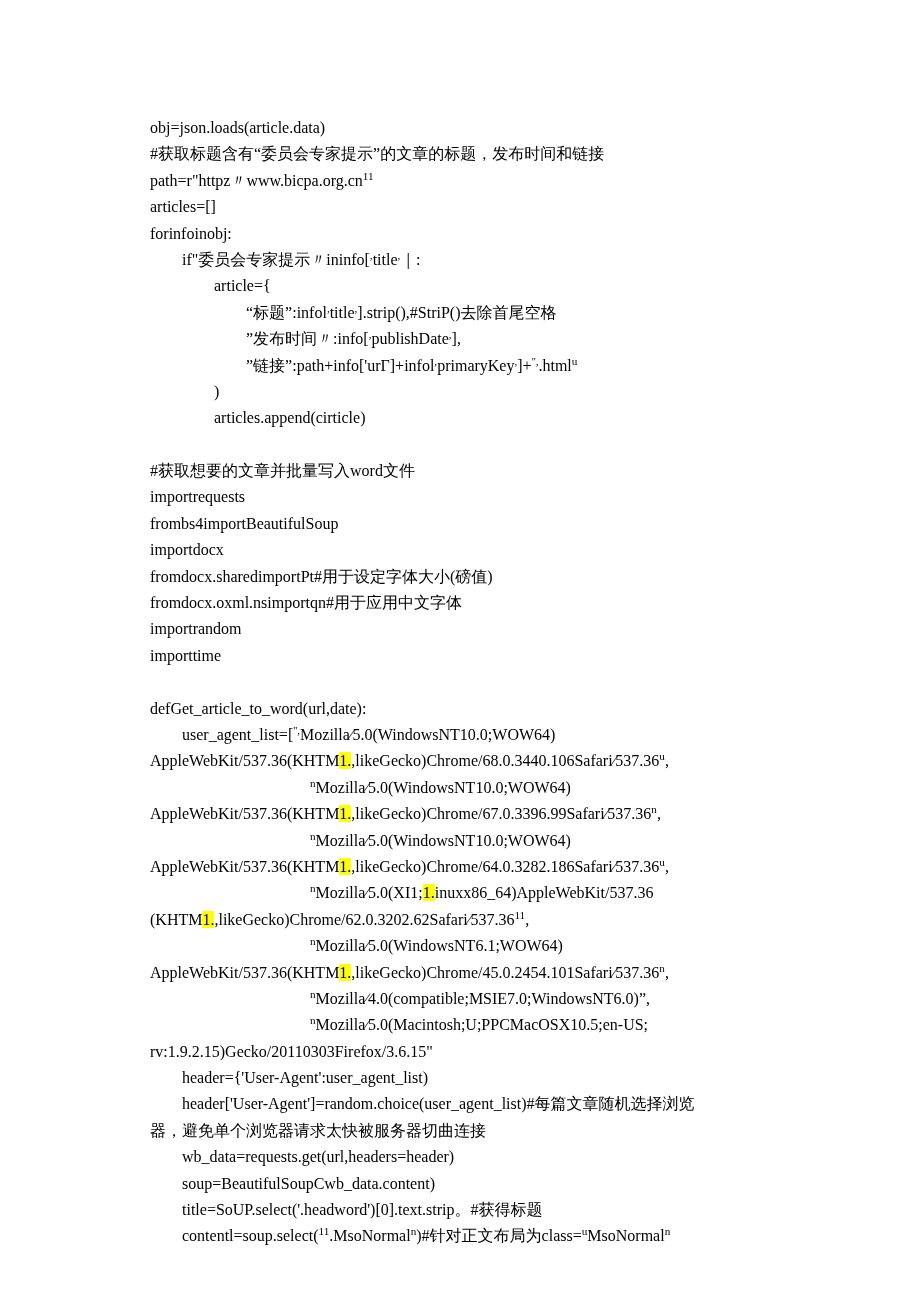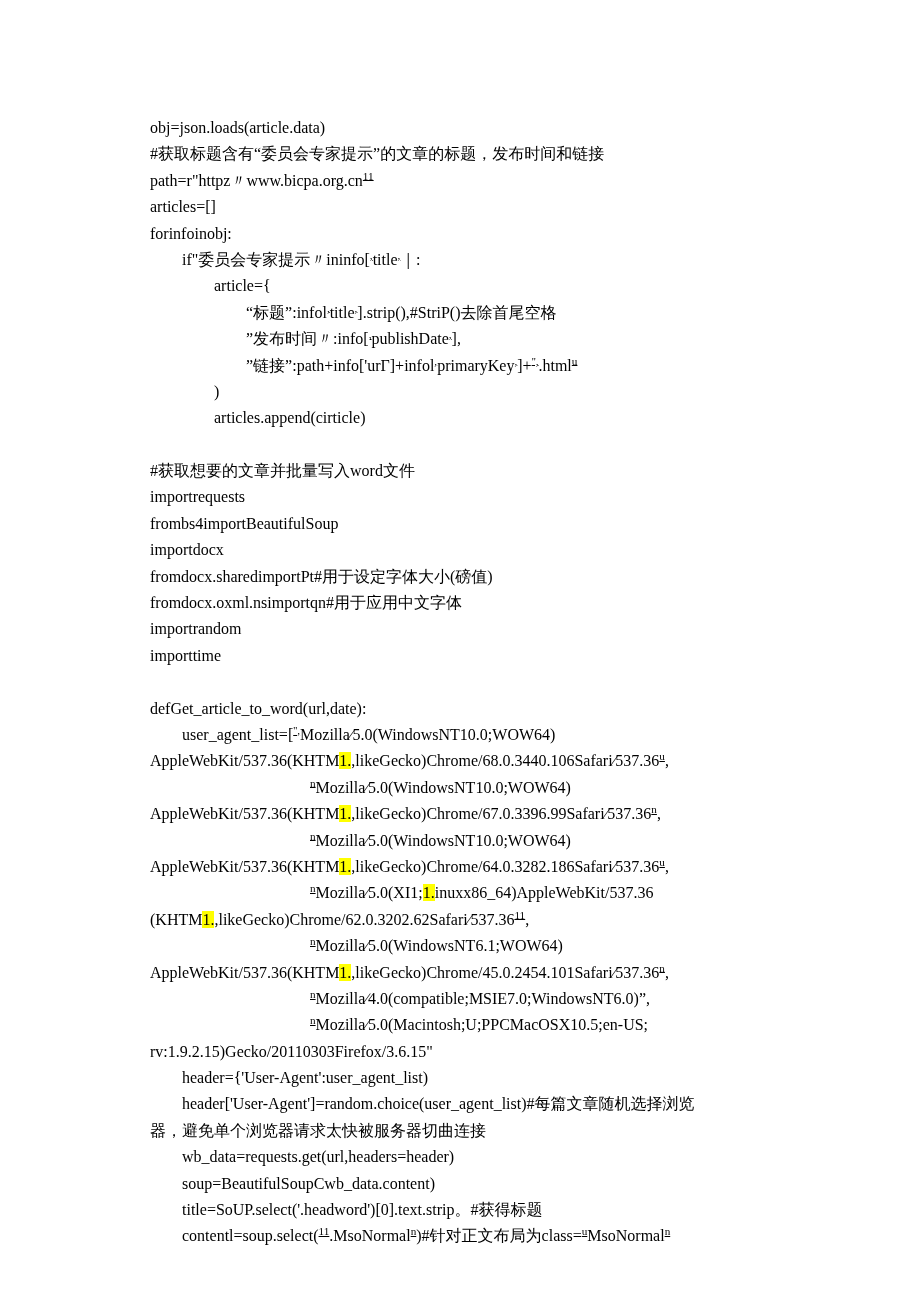--- a/index.html
+++ b/index.html
@@ -22,21 +22,20 @@
     word-break: break-all;
     font-family: "Times New Roman", "SimSun", serif;
   }
   .hl {
     background: #ffff00;
   }
   sup {
     font-size: 0.7em;
     vertical-align: super;
     line-height: 0;
-    text-decoration: underline;
   }
 </style>
 </head>
 <body>
 
 <div class="page">
   <div class="code-block" id="code-container">obj=json.loads(article.data)
 #获取标题含有“委员会专家提示”的文章的标题，发布时间和链接
 path=r"httpz〃www.bicpa.org.cn<sup>11</sup>
 articles=[]

